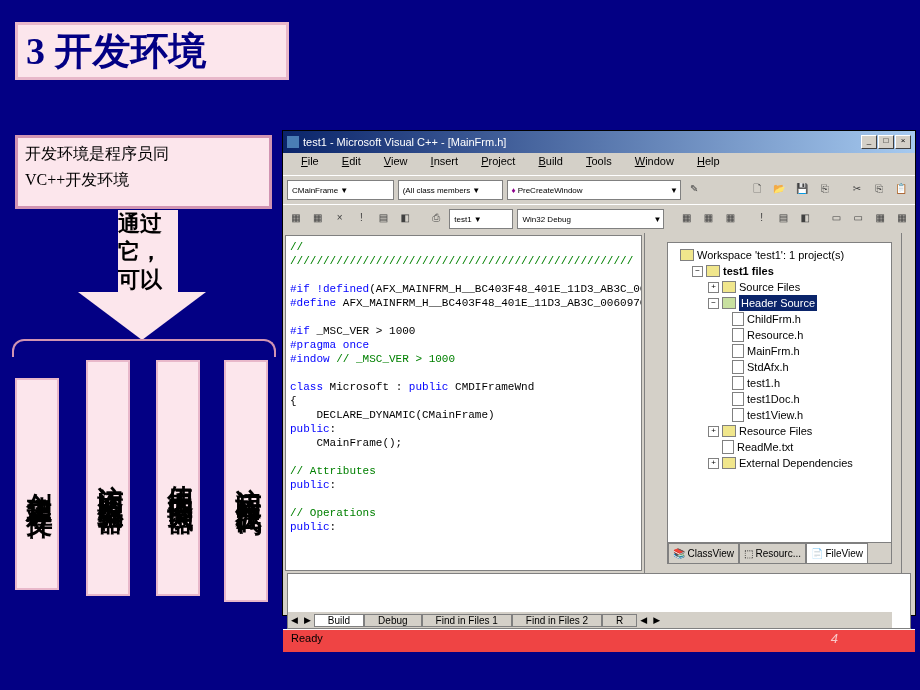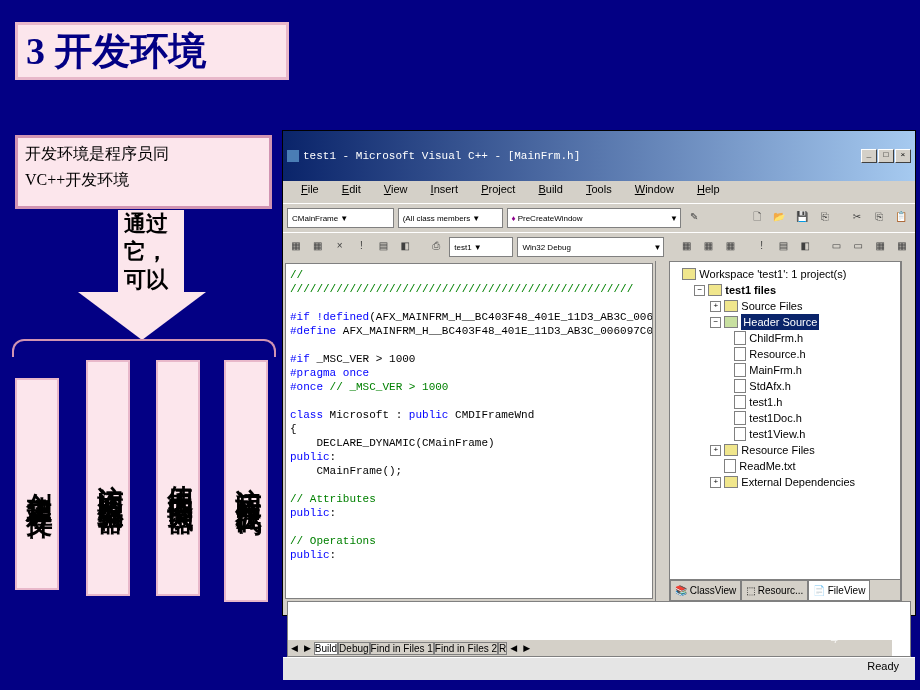--- a/index.html
+++ b/index.html
@@ -1,58 +1,58 @@
 <!DOCTYPE html>
 <html><head>
 <meta charset="utf-8">
 <style>
 body { margin:0; padding:0; width:920px; height:690px; background:#030084; font-family:Arial,sans-serif; position:relative; overflow:hidden; }
 .title-box { position:absolute; left:15px; top:22px; width:252px; height:52px; background:#fce6ec; border:3px solid #e8b8ca; color:#030084; font-size:38px; font-weight:bold; padding:0 8px; line-height:52px; font-family:"SimSun",serif; }
 .desc-box { position:absolute; left:15px; top:135px; width:237px; height:62px; background:#fce6ec; border:3px solid #d194b2; color:#000; font-size:16px; font-weight:normal; padding:3px 7px; line-height:26px; font-family:"SimSun",serif; }
 .arrow-box { position:absolute; left:110px; top:210px; width:75px; height:110px; }
-.arrow-body { width:60px; height:82px; background:#fce6ec; color:#000; font-size:22px; font-weight:bold; text-align:left; font-family:"SimSun",serif; padding-left:6px; line-height:28px; position:relative; margin-left:8px; }
+.arrow-body { width:60px; height:82px; background:#fce6ec; color:#000; font-size:22px; font-weight:bold; text-align:left; font-family:"SimSun",serif; line-height:28px; position:relative; margin-left:8px; }
 .arrow-tri { position:absolute; top:292px; left:78px; width:0; height:0; border-left:64px solid transparent; border-right:64px solid transparent; border-top:48px solid #fce6ec; }
 .bracket { position:absolute; left:12px; top:339px; width:260px; height:16px; border-top:2px solid #d194b2; border-left:2px solid #d194b2; border-right:2px solid #d194b2; border-radius:12px 12px 0 0; }
 .vt { position:absolute; width:40px; background:#fce6ec; border:2px solid #e8b8ca; color:#000; font-size:26px; font-weight:bold; text-align:center; writing-mode:vertical-rl; font-family:"SimSun",serif; padding:8px 0; letter-spacing:4px; }
 .vt1 { left:15px; top:378px; height:192px; }
 .vt2 { left:86px; top:360px; height:216px; }
 .vt3 { left:156px; top:360px; height:216px; }
 .vt4 { left:224px; top:360px; height:222px; }
 
 .vc-window { position:absolute; left:282px; top:130px; width:632px; height:484px; background:#d4d0c8; border:1px solid #000; font-family:Tahoma,sans-serif; font-size:11px; }
-.vc-title { height:18px; background:linear-gradient(90deg,#0a246a,#a6caf0); color:#fff; font-size:11px; padding:16px 4px; display:flex; align-items:center;font-family:Liberation Mono, monospace; }
+.vc-title { height:18px; background:linear-gradient(90deg,#0a246a,#a6caf0); color:#fff; font-size:11px; padding:2px 4px; display:flex; align-items:center; }
 .vc-title-icon { width:12px; height:12px; background:#4a7db5; margin-right:4px; }
 .vc-title-btns { margin-left:auto; display:flex; gap:1px; }
 .vc-tbtn { width:14px; height:12px; background:#d4d0c8; border:1px solid #fff; border-right-color:#404040; border-bottom-color:#404040; font-size:8px; text-align:center; line-height:10px; color:#000; }
 .vc-menu { height:18px; background:#d4d0c8; padding:2px 6px; font-size:11px; color:#000; }
 .vc-menu span { margin-right:8px;padding-left:12px; }
 .vc-menu u { text-decoration:underline; }
 .vc-tb { height:24px; background:#d4d0c8; border-top:1px solid #fff; padding:2px 4px; display:flex; align-items:center; gap:4px; }
 .vc-sel { background:#fff; border:1px solid #808080; height:18px; font-size:11px; padding:0 2px; display:inline-flex; align-items:center; }
 .vc-sel span { margin-left:2px; font-size:8px; }
 .vc-ibtn { width:18px; height:18px; background:#d4d0c8; border:1px solid #d4d0c8; font-size:10px; text-align:center; line-height:16px; color:#404040; }
 .vc-body { display:flex; height:340px; }
 .vc-code { width:380px; background:#fff; border:1px solid #808080; margin:2px; padding:4px; font-family:"Courier New",monospace; font-size:11px; line-height:14px; overflow:hidden; white-space:pre; }
 .cc-blue{color:#0000ff}.cc-green{color:#008000}.cc-black{color:#000}
-.vc-tree { width:218px; background:#fff; border:1px solid #808080; margin:0; padding:4px 12px; font-size:11px; line-height:16px; color:#000; position:relative; }
+.vc-tree { width:218px; background:#fff; border:1px solid #808080; margin:9px; padding:4px 12px; font-size:11px; line-height:16px; color:#000; position:relative; }
 .vc-tree-item { display:flex; align-items:center; }
 .tree-box { width:9px; height:9px; border:1px solid #808080; font-size:8px; line-height:7px; text-align:center; margin-right:3px; }
 .tree-fold { width:12px; height:10px; background:#f0e68c; margin-right:3px; border:1px solid #808080; }
 .tree-fold-open { background:#c8e0a0; }
 .tree-file { width:10px; height:12px; background:#fff; border:1px solid #808080; margin-right:3px; }
 .sel { background:#0a246a; color:#fff; padding:0 2px; }
 .vc-tree-tabs { position:absolute; bottom:0; left:0; right:0; height:20px; background:#d4d0c8; display:flex; border-top:1px solid #808080; }
 .vc-ttab { border:1px solid #808080; border-bottom:0; background:#d4d0c8; padding:2px 4px; font-size:10px; display:flex; align-items:center; gap:2px; }
 .vc-ttab.active { background:#fff; }
 .vc-output { height:54px; background:#fff; border:1px solid #808080; margin:0 4px; position:relative; }
 .vc-out-tabs { position:absolute; bottom:0; left:0; right:18px; height:16px; background:#d4d0c8; display:flex; font-size:10px; align-items:center; }
-.vc-out-tab { border:1px solid #808080; padding:0 0; background:#d4d0c8; }
+.vc-out-tab { border:1px solid #808080; padding:0 13px; background:#d4d0c8; }
 .vc-out-tab.a { background:#fff; }
 .vc-out-nav { font-size:9px; padding:0 3px; }
-.vc-status { height:18px; background:#e5e5e5; border-top:1px solid #fff; padding:2px 16px; font-size:11px; color:#000;text-align:right; }
+.vc-status { height:18px; background:#ef4444; border-top:1px solid #fff; padding:2px 8px; font-size:11px; color:#000; }
 .vc-scroll { width:14px; background:#d4d0c8; border-left:1px solid #808080; }
 .page-num { position:absolute; right:82px; bottom:44px; color:#fff; font-size:13px; font-style:italic; opacity:0.7; }
 </style>
 </head>
 <body>
 
 <div class="title-box">3  开发环境</div>
 <div class="desc-box">
   <span>开发环境是程序员同</span><br>
   <span>VC++开发环境</span>
@@ -147,21 +147,21 @@
   </div>
   <div class="vc-body">
     <div class="vc-code"><span class="cc-green">//</span>
 <span class="cc-green">////////////////////////////////////////////////////</span>
 
 <span class="cc-blue">#if </span><span class="cc-blue">!defined</span><span class="cc-black">(AFX_MAINFRM_H__BC403F48_401E_11D3_AB3C_00609</span>
 <span class="cc-blue">#define</span><span class="cc-black"> AFX_MAINFRM_H__BC403F48_401E_11D3_AB3C_006097C0B1</span>
 
 <span class="cc-blue">#if</span><span class="cc-black"> _MSC_VER &gt; 1000</span>
 <span class="cc-blue">#pragma once</span>
-<span class="cc-blue">#once</span><span class="cc-green"> // _MSC_VER &gt; 1000</span>
+<span class="cc-blue">#indow</span><span class="cc-green"> // _MSC_VER &gt; 1000</span>
 
 <span class="cc-blue">class</span><span class="cc-black"> Microsoft : </span><span class="cc-blue">public</span><span class="cc-black"> CMDIFrameWnd</span>
 <span class="cc-black">{</span>
 <span class="cc-black">    DECLARE_DYNAMIC(CMainFrame)</span>
 <span class="cc-blue">public</span><span class="cc-black">:</span>
 <span class="cc-black">    CMainFrame();</span>
 
 <span class="cc-green">// Attributes</span>
 <span class="cc-blue">public</span><span class="cc-black">:</span>
 

